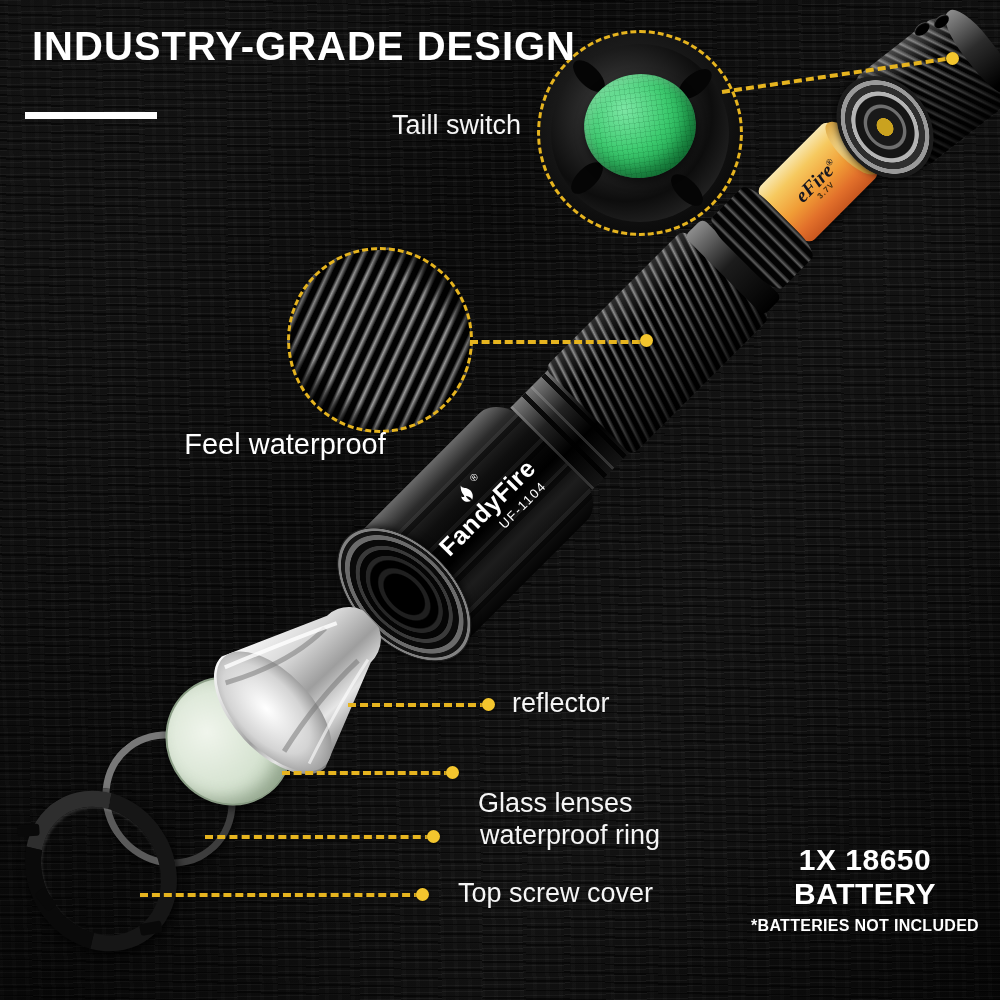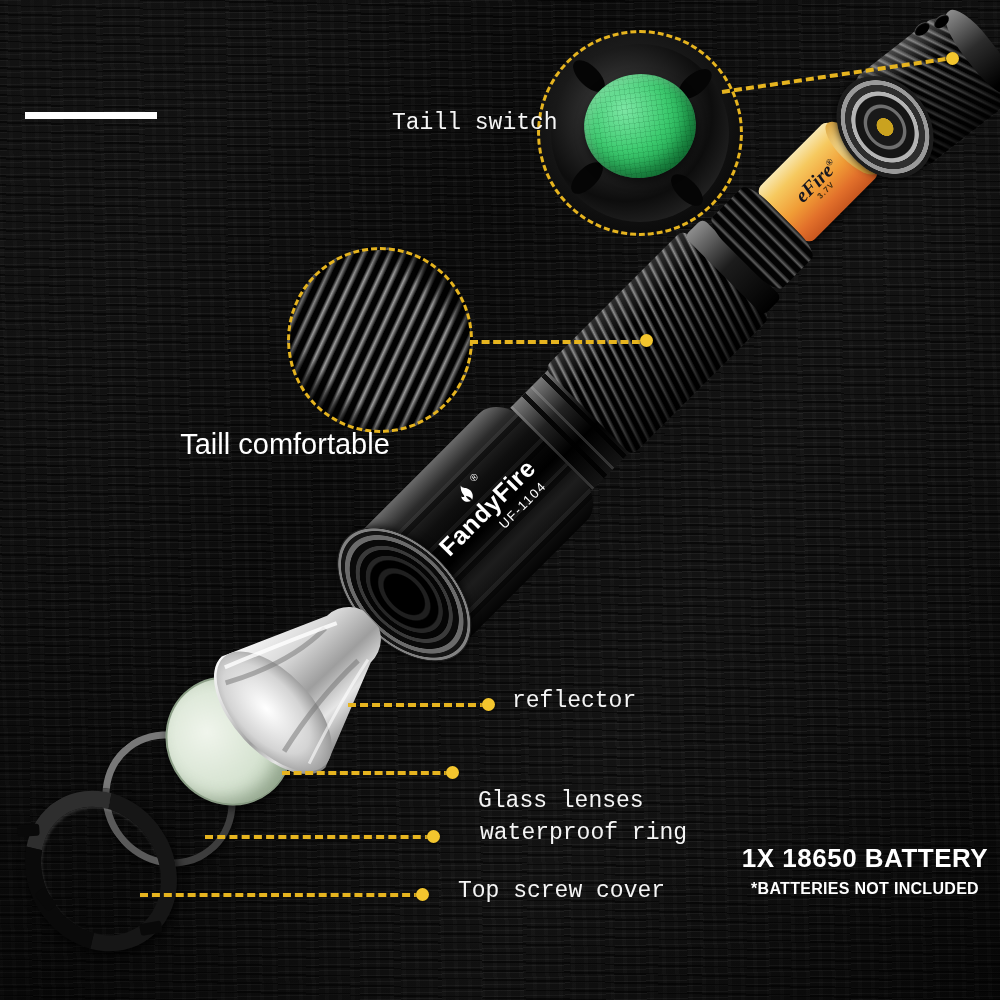--- a/index.html
+++ b/index.html
@@ -19,21 +19,21 @@
   }
   .abs{position:absolute;}
 
   
   .title{left:32px;top:24px;font-size:40px;font-weight:bold;letter-spacing:1px;z-index:8;}
   .title-underline{left:25px;top:112px;width:132px;height:7px;background:#fff;z-index:8;}
 
   
   .dash{border-top:4px dashed #e6b41f;height:0;z-index:7;transform-origin:left center;}
   .dot{width:13px;height:13px;border-radius:50%;background:#f4c62e;box-shadow:0 0 3px rgba(0,0,0,.6);z-index:7;}
-  .lbl{font-size:23px;color:#f5f5f5;z-index:8;white-space:nowrap;font-family:Liberation Mono, monospace;}
+  .lbl{font-size:27px;color:#f5f5f5;z-index:8;white-space:nowrap;}
 
   
   .tail-zoom{left:537px;top:30px;width:200px;height:200px;border:3px dashed #e6b41f;border-radius:50%;
     background:radial-gradient(circle at 45% 40%, #2e2e2e, #0c0c0c 72%, #000);z-index:6;}
   .boot{position:absolute;inset:11px;border-radius:50%;
     background:radial-gradient(circle at 42% 40%, #4b4b4b 0%, #262626 34%, #0d0d0d 58%, #212121 76%, #000 100%);}
   .notch{position:absolute;width:40px;height:20px;background:#050505;border-radius:50%;}
   .notch.n1{left:18px;top:22px;transform:rotate(45deg);}
   .notch.n2{right:14px;top:30px;transform:rotate(-40deg);}
   .notch.n3{right:22px;bottom:22px;transform:rotate(45deg);}
@@ -137,28 +137,29 @@
   .tx-lens{left:478px;top:756px;margin-top:32px;}
   .ln-oring{left:205px;top:835px;width:228px;}
   .dt-oring{left:427px;top:830px;}
   .tx-oring{left:480px;top:820px;}
   .ln-screw{left:140px;top:893px;width:282px;}
   .dt-screw{left:416px;top:888px;}
   .tx-screw{left:446px;top:878px;margin-left:12px;}
 
   
   .batt-note{left:735px;top:843px;width:260px;text-align:center;z-index:8;}
-  .batt-note .l1{font-size:26px;font-weight:bold;letter-spacing:.5px;}
+  .batt-note .l1{font-size:30px;font-weight:bold;letter-spacing:.5px;}
   .batt-note .l2{font-size:16px;font-weight:bold;margin-top:6px;letter-spacing:.3px;}
 </style>
 </head>
 <body>
 
 <div class="stage">
 
+  <div class="abs title">INDUSTRY-GRADE DESIGN</div>
   <div class="abs title-underline"></div>
 
   <div class="abs lbl tail-label">Taill switch</div>
   <div class="abs tail-zoom">
     <div class="boot">
       <div class="notch n1"></div>
       <div class="notch n2"></div>
       <div class="notch n3"></div>
       <div class="notch n4"></div>
       <div class="green-btn"></div>
@@ -196,21 +197,21 @@
       <div class="batt-brand"><span>eFire</span><span class="btm">®</span></div>
       <div class="batt-spec">3.7V</div>
     </div>
     <div class="fl-collar"></div>
   </div>
 
   <div class="abs grip-zoom"></div>
   <div class="abs dash grip-link"></div>
   <div class="abs dot grip-dot"></div>
   <div class="abs grip-label">
-    <div>Taill comfortable</div>
+    <div>Feel waterproof</div>
   </div>
 
   <svg class="abs reflector" viewBox="0 0 180 164">
     <defs>
       <linearGradient id="metal" x1="0" y1="0" x2="0" y2="1">
         <stop offset="0" stop-color="#fafafa"></stop>
           <stop offset="0.3" stop-color="#d8d8d8"></stop>
         <stop offset="0.55" stop-color="#9e9e9e"></stop>
           <stop offset="0.75" stop-color="#e6e6e6"></stop>
         <stop offset="1" stop-color="#7d7d7d"></stop>

